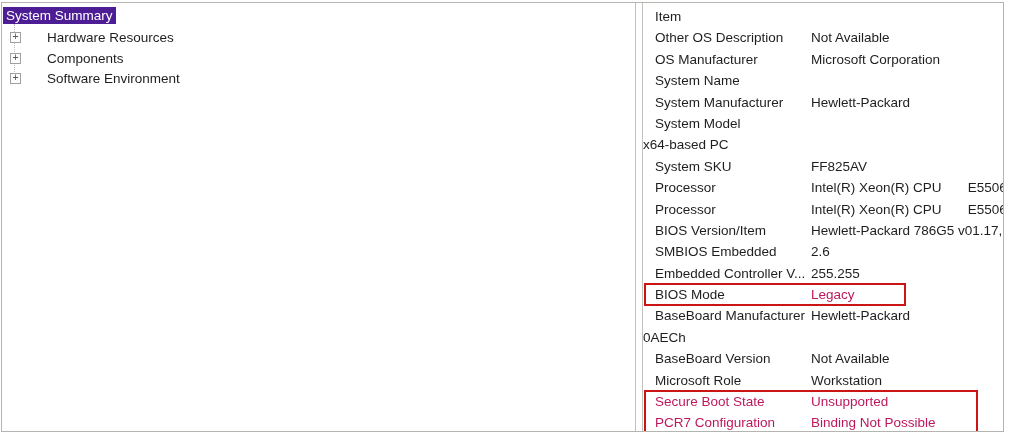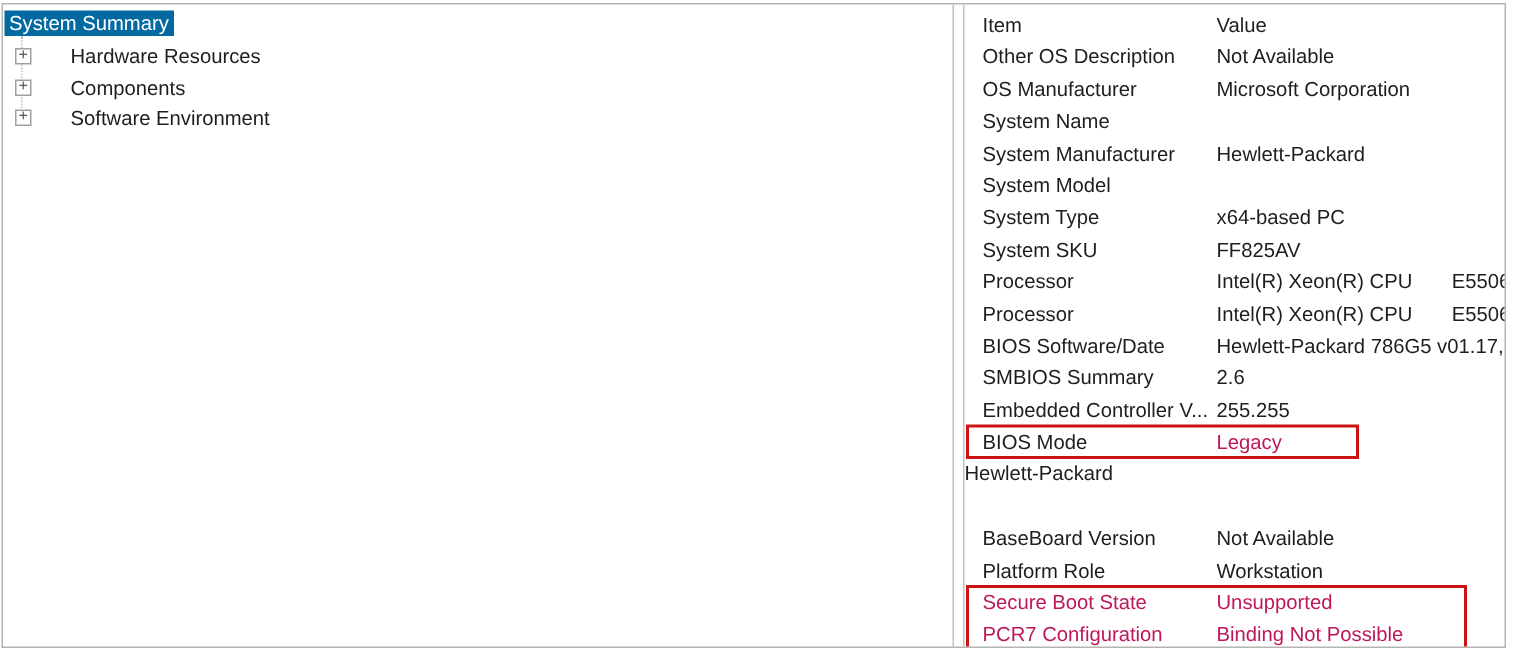--- a/index.html
+++ b/index.html
@@ -20,21 +20,21 @@
     border-right:1px solid #c2c2bd;box-sizing:border-box;overflow:hidden;
   }
   .tree{position:relative;padding-top:3px;}
   .tree-connector{
     position:absolute;left:12px;top:21px;height:58px;width:0;
     border-left:1px dotted #bcbcbc;
   }
   .tree-row{position:relative;display:flex;align-items:center;height:20.7px;cursor:default;}
   .tree-row.root{height:18px;margin-bottom:3px;}
   .tree-label{padding:1px 3px;white-space:nowrap;margin-left:19px;}
-  .tree-label.selected{background:#0369a1;color:#ffffff;margin-left:1px;}
+  .tree-label.selected{background:#4c1d95;color:#ffffff;margin-left:1px;}
   .expander{
     position:relative;z-index:1;flex:none;
     width:9px;height:9px;margin-left:8px;margin-right:4px;
     border:1px solid #a0a0a0;background:#fdfdfd;color:#5a5a5a;
     font-family:"DejaVu Sans Mono","Liberation Mono",monospace;
     font-size:10px;line-height:8px;text-align:center;box-sizing:content-box;
   }
   
   .pane-right{
     position:absolute;left:640px;top:0;bottom:0;right:0;
@@ -75,21 +75,20 @@
           <div class="tree-row">
             <span class="expander">+</span>
             <span class="tree-label">Software Environment</span>
           </div>
         </div>
     </div>
 
     <div class="pane-right">
       <div class="row">
         <div class="cell item">Item</div>
-        <div class="cell value">Value</div>
       </div>
       <div>
 
       <div class="row">
             <div class="cell item">Other OS Description</div>
             <div class="cell value">Not Available</div>
           </div>
           <div class="row">
             <div class="cell item">OS Manufacturer</div>
             <div class="cell value">Microsoft Corporation</div>
@@ -98,62 +97,63 @@
             <div class="cell item">System Name</div>
           </div>
           <div class="row">
             <div class="cell item">System Manufacturer</div>
             <div class="cell value">Hewlett-Packard</div>
           </div>
           <div class="row">
             <div class="cell item">System Model</div>
           </div>
           <div class="row">
-            <div class="cell item">System Type</div>
             <div class="cell value">x64-based PC</div>
           </div>
           <div class="row">
             <div class="cell item">System SKU</div>
             <div class="cell value">FF825AV</div>
           </div>
           <div class="row">
             <div class="cell item">Processor</div>
             <div class="cell value">Intel(R) Xeon(R) CPU       E5506</div>
           </div>
           <div class="row">
             <div class="cell item">Processor</div>
             <div class="cell value">Intel(R) Xeon(R) CPU       E5506</div>
           </div>
           <div class="row">
-            <div class="cell item">BIOS Software/Date</div>
+            <div class="cell item">BIOS Version/Item</div>
             <div class="cell value">Hewlett-Packard 786G5 v01.17, 8/</div>
           </div>
           <div class="row">
-            <div class="cell item">SMBIOS Summary</div>
+            <div class="cell item">SMBIOS Embedded</div>
             <div class="cell value">2.6</div>
           </div>
           <div class="row">
             <div class="cell item">Embedded Controller V...</div>
             <div class="cell value">255.255</div>
           </div>
           <div class="row">
             <div class="cell item">BIOS Mode</div>
             <div class="cell value hl">Legacy</div>
           </div>
           <div class="row">
+            <div class="cell item">BaseBoard Manufacturer</div>
             <div class="cell value">Hewlett-Packard</div>
           </div>
           <div class="row">
+            <div class="cell value">0AECh</div>
           </div>
           <div class="row">
             <div class="cell item">BaseBoard Version</div>
             <div class="cell value">Not Available</div>
           </div>
           <div class="row">
-            <div class="cell item">Platform Role</div>
+            <div class="cell item">Microsoft Role</div>
             <div class="cell value">Workstation</div>
           </div>
           <div class="row">
             <div class="cell item hl">Secure Boot State</div>
             <div class="cell value hl">Unsupported</div>
           </div>
           <div class="row">
             <div class="cell item hl">PCR7 Configuration</div>
             <div class="cell value hl">Binding Not Possible</div>
           </div>

